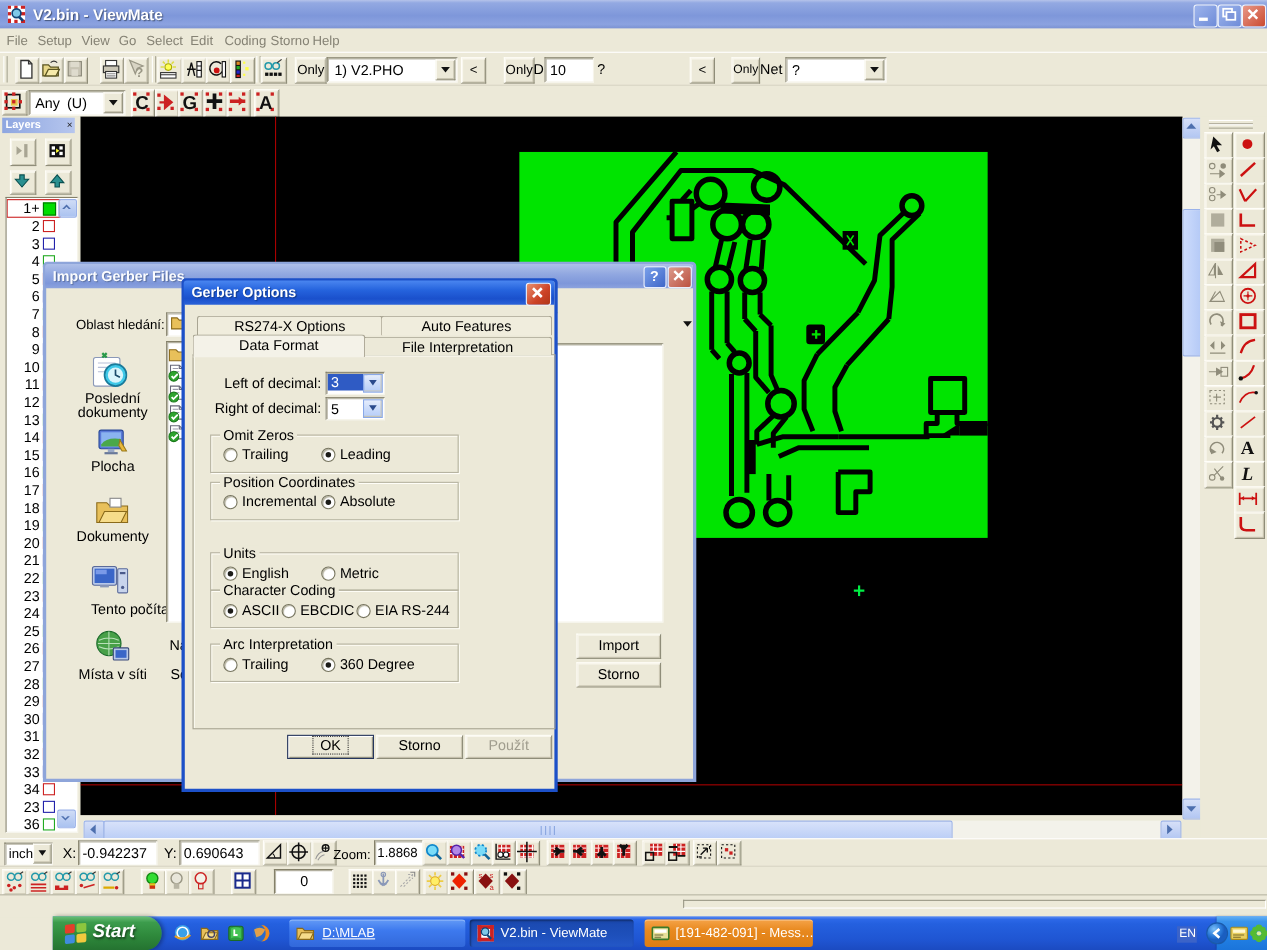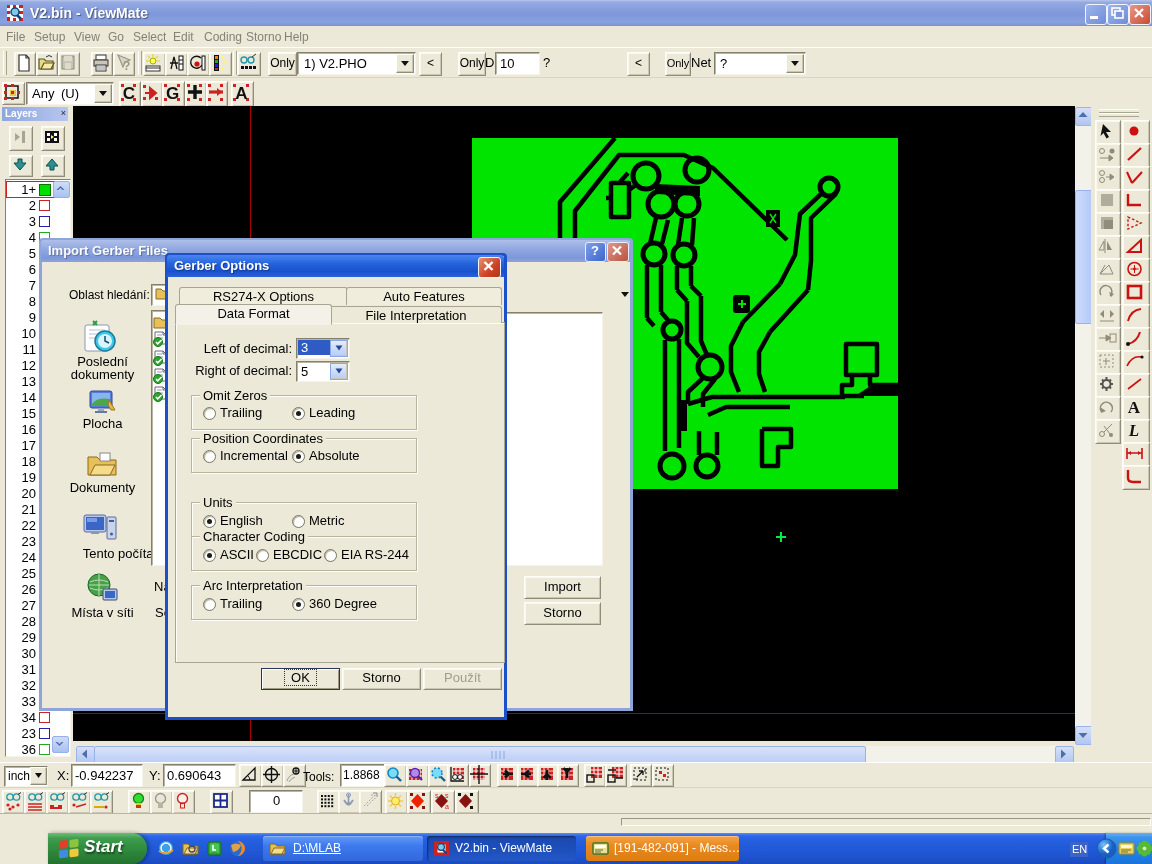--- a/index.html
+++ b/index.html
@@ -566,21 +566,21 @@
       </svg></div>
  <div class="a btn" style="left:261px;top:1px;width:21px;height:21px;"><svg width="19" height="19">
         <circle cx="9.5" cy="9.5" r="6" fill="none" stroke="#111" stroke-width="1.4"></circle>
         <path d="M9.5 1 v17 M1 9.5 h17" stroke="#111" stroke-width="1.4"></path>
       </svg></div>
  <div class="a btn" style="left:283px;top:1px;width:21px;height:21px;"><svg width="19" height="19">
         <circle cx="12" cy="6" r="3" fill="none" stroke="#111" stroke-width="1.3"></circle>
         <path d="M12 3.5 v5 M9.5 6 h5" stroke="#111"></path>
         <path d="M3 16 q2 -6 7 -7 M5 17 q2 -4 6 -5" fill="none" stroke="#999"></path>
       </svg></div>
- <span class="a lbl" style="left:303px;top:7px;font-size:12px;">Tools:</span>
+ <span class="a lbl" style="left:303px;top:7px;font-size:12px;">Zoom:</span>
  <div class="a sunk" style="left:340px;top:1px;width:43px;height:21px;">
       <span class="a" style="left:2px;top:3px;font-size:12px;">1.8868</span>
     </div>
  <div class="a btn" style="left:384px;top:1px;width:21px;height:21px;"><svg width="19" height="19">
         <circle cx="8" cy="8" r="5" fill="#7adcf8" stroke="#1188cc" stroke-width="1.6"></circle>
         <line x1="11.5" y1="11.5" x2="16" y2="16" stroke="#116699" stroke-width="2.4"></line>
       </svg></div>
  <div class="a btn" style="left:406px;top:1px;width:21px;height:21px;"><svg width="19" height="19">
         <g fill="#cc2222">
           <rect x="2" y="4" width="13" height="11"></rect>

